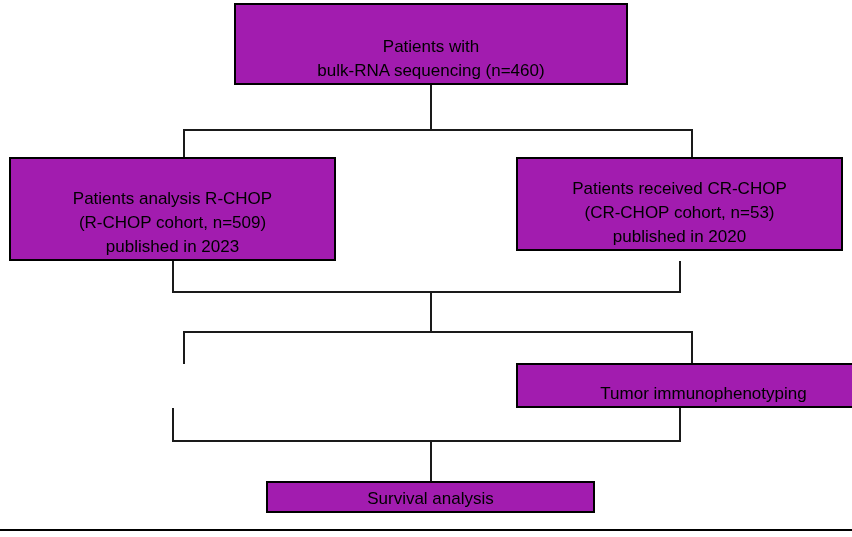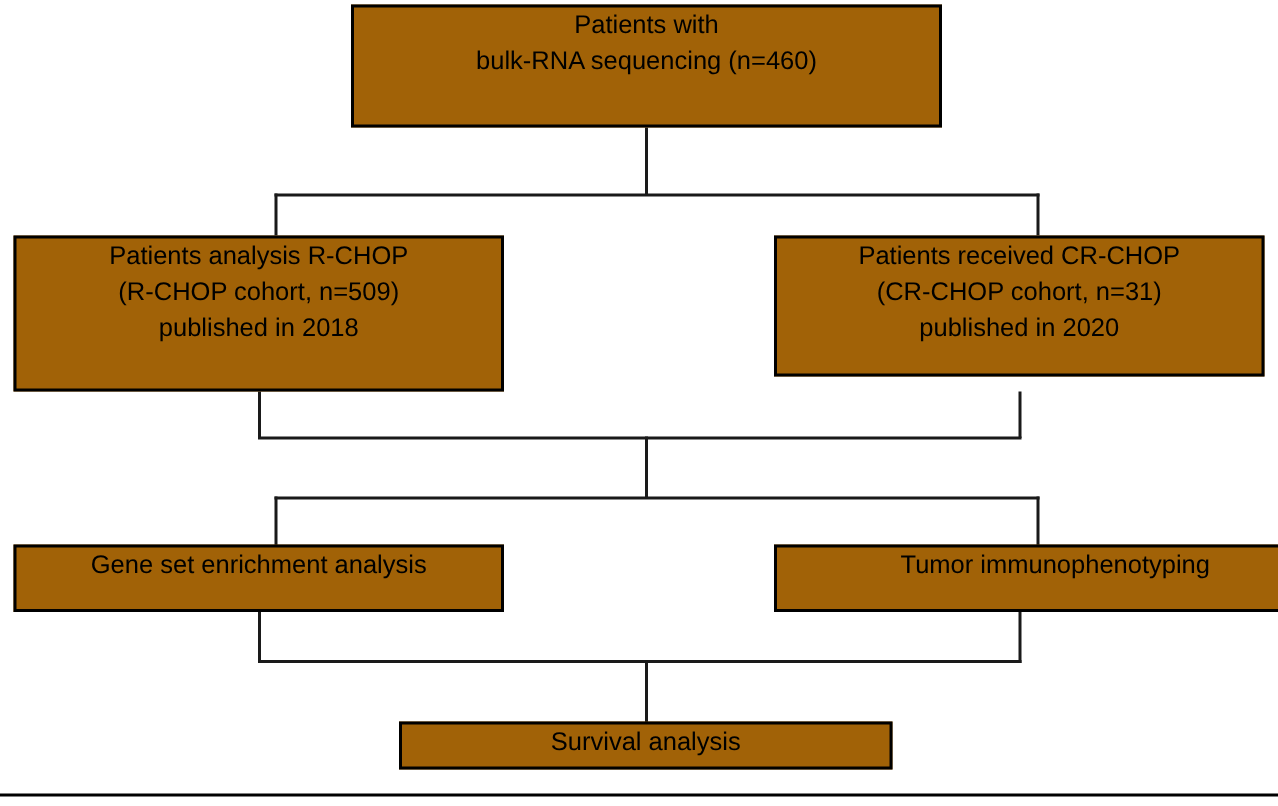--- a/index.html
+++ b/index.html
@@ -12,23 +12,23 @@
     width: 852px;
     height: 537px;
     background: #ffffff;
     font-family: "Liberation Sans", sans-serif;
     overflow: hidden;
   }
   .node {
     position: absolute;
     box-sizing: border-box;
     border: 2px solid #000000;
-    background: #a16207;
+    background: #a21caf;
     display: flex;
-    align-items: flex-start;
+    align-items: flex-end;
     justify-content: center;
     text-align: center;
     color: #000000;
     font-size: 17px;
     line-height: 24px;
     z-index: 3;
   }
   .node .lines {
     display: block;
     width: 100%;
@@ -79,33 +79,28 @@
     <div class="node" style="left: 234px; top: 3px; width: 394px; height: 82px; color: rgb(0, 0, 0);">
       <div class="lines">
         <span>Patients with</span>
         <span>bulk-RNA sequencing (n=460)</span>
       </div>
     </div>
     <div class="node" style="left: 9px; top: 157px; width: 327px; height: 104px; color: rgb(0, 0, 0);">
       <div class="lines">
         <span>Patients analysis R-CHOP</span>
         <span>(R-CHOP cohort, n=509)</span>
-        <span>published in 2018</span>
+        <span>published in 2023</span>
       </div>
     </div>
     <div class="node" style="left: 516px; top: 157px; width: 327px; height: 94px; color: rgb(0, 0, 0);">
       <div class="lines">
         <span>Patients received CR-CHOP</span>
-        <span>(CR-CHOP cohort, n=31)</span>
+        <span>(CR-CHOP cohort, n=53)</span>
         <span>published in 2020</span>
-      </div>
-    </div>
-    <div class="node" style="left: 9px; top: 363px; width: 327px; height: 45px; color: rgb(0, 0, 0);">
-      <div class="lines">
-        <span>Gene set enrichment analysis</span>
       </div>
     </div>
     <div class="node" style="left: 516px; top: 363px; width: 375px; height: 45px; color: rgb(0, 0, 0);">
       <div class="lines">
         <span>Tumor immunophenotyping</span>
       </div>
     </div>
     <div class="node" style="left: 266px; top: 481px; width: 329px; height: 32px; color: rgb(0, 0, 0);">
       <div class="lines">
         <span>Survival analysis</span>

